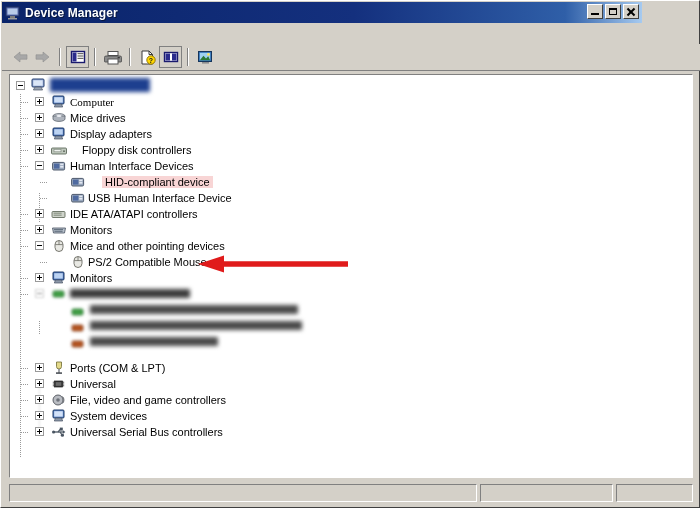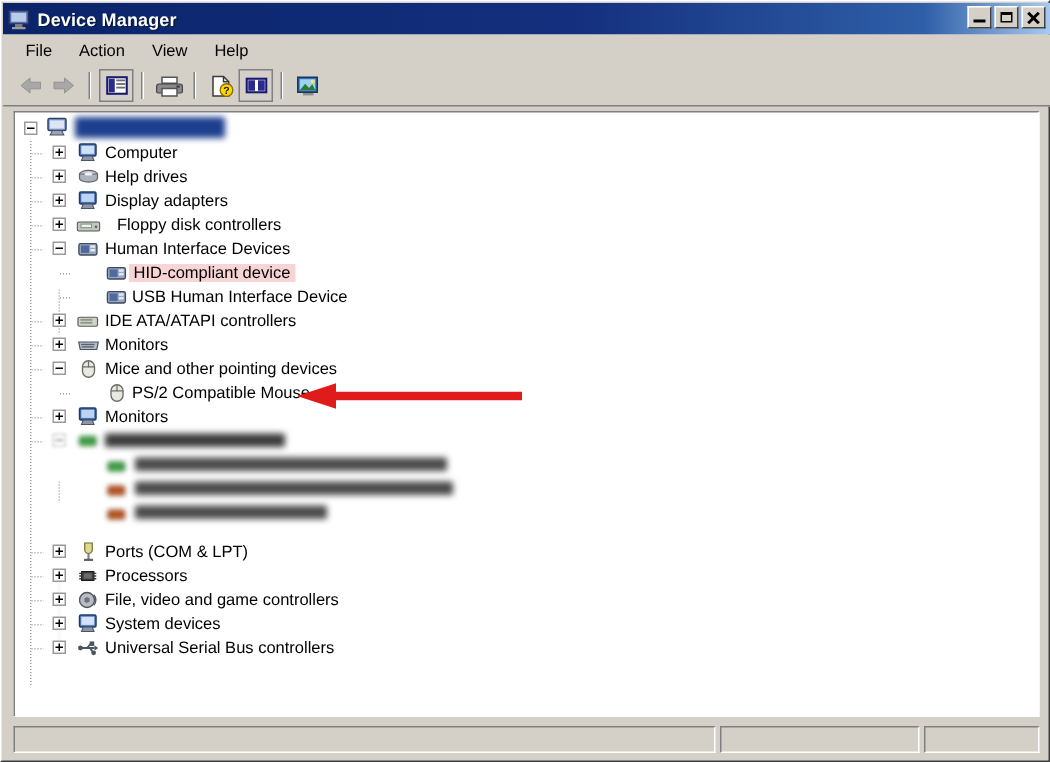--- a/index.html
+++ b/index.html
@@ -16,21 +16,21 @@
     background:#d4d0c8;
     border-top:1px solid #ffffff;
     border-left:1px solid #ffffff;
     border-right:1px solid #404040;
     border-bottom:1px solid #404040;
     box-sizing:border-box;
   }
 
   
   #titlebar{
-    position:absolute;left:1px;top:1px;width:698px;height:21px;
+    position:absolute;left:1px;top:1px;width:640px;height:21px;
     background:linear-gradient(to right,#0a246a 0%,#14307e 55%,#2f5fa8 88%,#a6caf0 100%);
     display:flex;align-items:center;
   }
   #title-icon{
     width:16px;height:16px;margin-left:3px;margin-right:4px;position:relative;flex:0 0 auto;
   }
   #title-text{
     color:#ffffff;font-size:12px;font-weight:bold;letter-spacing:.1px;
     text-shadow:1px 1px 0 rgba(0,0,0,.45);
     white-space:nowrap;
@@ -146,26 +146,20 @@
       <div class="tbtn">
           <span class="max"></span>
         </div>
       <div class="tbtn">
           <span class="clsA"></span>
           <span class="clsB"></span>
         </div>
     </div>
   </div>
 
-  <div id="menubar">
-    <div class="menu-item">File</div>
-    <div class="menu-item">Action</div>
-    <div class="menu-item">View</div>
-    <div class="menu-item">Help</div>
-  </div>
 
   <div id="toolbar">
 
     <div class="tool">
       <svg width="18" height="14" viewBox="0 0 18 14">
         <path d="M9 2 L3 7 L9 12 L9 9.2 L16 9.2 L16 4.8 L9 4.8 Z" fill="#a8a8a8" stroke="#8d8d8d" stroke-width=".6"></path>
       </svg>
     </div>
 
     <div class="tool">
@@ -240,21 +234,21 @@
             <rect x="1" y="2" width="12" height="8" rx="1" fill="#93a7d4" stroke="#27406e" stroke-width="1"></rect>
             <rect x="2.3" y="3.3" width="9.4" height="5.4" fill="#dbe6f7"></rect>
             <path d="M4 10 h6 l1.6 3 H2.4 Z" fill="#9aa4b3" stroke="#4b5565" stroke-width=".7"></path>
           </svg>
         </span>
         <span class="redact redact-root" style="left:40px;top:1px;width:100px;height:14px;"></span>
       </div>
 
       <div class="dline-v" style="left:10px;top:19px;height:364px;"></div>
 
-      <div class="row" style="top:0px;">
+      <div class="row" style="top:0px;font-family:Liberation Serif, serif;">
         <span class="dline-h" style="left:11px;top:8px;width:8px;"></span>
         <span class="exp plus" style="left:25px;top:3px;"></span>
         <span class="ico" style="left:41px;top:0px;">
           <svg width="16" height="16" viewBox="0 0 16 16">
             <rect x="2" y="2" width="11" height="8" rx="1" fill="#5a82c4" stroke="#1f3a66" stroke-width="1"></rect>
             <rect x="3.2" y="3.2" width="8.6" height="5.4" fill="#cfe0f7"></rect>
             <path d="M4.5 10 h6 l1.2 3 H3.3 Z" fill="#8b97a8" stroke="#4b5565" stroke-width=".7"></path>
           </svg>
         </span>
         <span class="lbl" style="left:60px;">Computer</span>
@@ -263,21 +257,21 @@
       <div class="row">
         <span class="dline-h" style="left:11px;top:8px;width:8px;"></span>
         <span class="exp plus" style="left:25px;top:3px;"></span>
         <span class="ico" style="left:41px;top:1px;">
           <svg width="16" height="14" viewBox="0 0 16 14">
             <ellipse cx="8" cy="5" rx="6" ry="2.4" fill="#c9cdd4" stroke="#5d646e" stroke-width=".8"></ellipse>
             <path d="M2 5 v3 a6 2.4 0 0 0 12 0 V5 Z" fill="#aeb4bd" stroke="#5d646e" stroke-width=".8"></path>
             <ellipse cx="8" cy="5" rx="2.6" ry="1" fill="#eef1f5"></ellipse>
           </svg>
         </span>
-        <span class="lbl" style="left:60px;">Help drives</span>
+        <span class="lbl" style="left:60px;">Mice drives</span>
       </div>
 
       <div class="row">
         <span class="dline-h" style="left:11px;top:8px;width:8px;"></span>
         <span class="exp plus" style="left:25px;top:3px;"></span>
         <span class="ico" style="left:41px;top:0px;">
           <svg width="16" height="16" viewBox="0 0 16 16">
             <rect x="2" y="2" width="11" height="8" rx="1" fill="#4a72b8" stroke="#1f3a66" stroke-width="1"></rect>
             <rect x="3.2" y="3.2" width="8.6" height="5.4" fill="#bcd3f2"></rect>
             <path d="M4.5 10 h6 l1.2 3 H3.3 Z" fill="#8b97a8" stroke="#4b5565" stroke-width=".7"></path>
@@ -290,21 +284,21 @@
       <div class="row">
         <span class="dline-h" style="left:11px;top:8px;width:8px;"></span>
         <span class="exp plus" style="left:25px;top:3px;"></span>
         <span class="ico" style="left:41px;top:1px;">
           <svg width="16" height="14" viewBox="0 0 16 14">
             <path d="M1.5 5 h13 a1 1 0 0 1 1 1 v4 a1 1 0 0 1 -1 1 h-13 a1 1 0 0 1 -1 -1 v-4 a1 1 0 0 1 1 -1 Z" fill="#bfc8bd" stroke="#4e5a4d" stroke-width=".8"></path>
             <rect x="3" y="6.4" width="7" height="2.4" fill="#eef2ee" stroke="#7d877c" stroke-width=".6"></rect>
             <circle cx="13" cy="8.2" r=".9" fill="#5c665b"></circle>
           </svg>
         </span>
-        <span class="lbl" style="left:56px;padding-left:12px;">Floppy disk controllers</span>
+        <span class="lbl" style="left:72px;">Floppy disk controllers</span>
       </div>
 
       <div class="row">
         <span class="dline-h" style="left:11px;top:8px;width:8px;"></span>
         <span class="exp" style="left:25px;top:3px;"></span>
         <span class="ico" style="left:41px;top:1px;">
           <svg width="16" height="14" viewBox="0 0 16 14">
             <rect x="1.6" y="3.4" width="12" height="7.6" rx="1.2" fill="#9aa8bd" stroke="#3d4a5e" stroke-width=".9"></rect>
             <rect x="3" y="4.6" width="5.4" height="5" fill="#4f6aa0"></rect>
             <rect x="9.2" y="4.6" width="3.2" height="1.6" fill="#e4e9f2"></rect>
@@ -319,21 +313,21 @@
       <div class="row">
         <span class="dline-h" style="left:30px;top:8px;width:8px;"></span>
         <span class="ico" style="left:60px;top:1px;">
           <svg width="16" height="14" viewBox="0 0 16 14">
             <rect x="1.6" y="3.4" width="12" height="7.6" rx="1.2" fill="#9aa8bd" stroke="#3d4a5e" stroke-width=".9"></rect>
             <rect x="3" y="4.6" width="5.4" height="5" fill="#4f6aa0"></rect>
             <rect x="9.2" y="4.6" width="3.2" height="1.6" fill="#e4e9f2"></rect>
             <rect x="9.2" y="7" width="3.2" height="1.6" fill="#e4e9f2"></rect>
           </svg>
         </span>
-        <span class="lbl sel" style="left:76px;">HID-compliant device</span>
+        <span class="lbl sel" style="left:92px;">HID-compliant device</span>
       </div>
 
       <div class="row">
         <span class="dline-h" style="left:30px;top:8px;width:8px;"></span>
         <span class="ico" style="left:60px;top:1px;">
           <svg width="16" height="14" viewBox="0 0 16 14">
             <rect x="1.6" y="3.4" width="12" height="7.6" rx="1.2" fill="#9aa8bd" stroke="#3d4a5e" stroke-width=".9"></rect>
             <rect x="3" y="4.6" width="5.4" height="5" fill="#4f6aa0"></rect>
             <rect x="9.2" y="4.6" width="3.2" height="1.6" fill="#e4e9f2"></rect>
             <rect x="9.2" y="7" width="3.2" height="1.6" fill="#e4e9f2"></rect>
@@ -470,21 +464,21 @@
         <span class="ico" style="left:41px;top:1px;">
           <svg width="16" height="14" viewBox="0 0 16 14">
             <rect x="3.4" y="4" width="8.2" height="6" fill="#3a3a3a" stroke="#1b1b1b" stroke-width=".7"></rect>
             <rect x="4.8" y="5.2" width="5.4" height="3.6" fill="#6a6a6a"></rect>
             <g stroke="#3a3a3a" stroke-width=".9">
               <path d="M3.4 5.2 H1.8 M3.4 7 H1.8 M3.4 8.8 H1.8"></path>
               <path d="M11.6 5.2 H13.2 M11.6 7 H13.2 M11.6 8.8 H13.2"></path>
             </g>
           </svg>
         </span>
-        <span class="lbl" style="left:60px;">Processors</span>
+        <span class="lbl" style="left:60px;">Universal</span>
       </div>
 
       <div class="row">
         <span class="dline-h" style="left:11px;top:8px;width:8px;"></span>
         <span class="exp plus" style="left:25px;top:3px;"></span>
         <span class="ico" style="left:41px;top:0px;">
           <svg width="16" height="16" viewBox="0 0 16 16">
             <circle cx="7" cy="8" r="5" fill="#b9bcc2" stroke="#4e525a" stroke-width=".9"></circle>
             <circle cx="7" cy="8" r="1.8" fill="#6d727b"></circle>
             <path d="M11.5 4.5 a5 5 0 0 1 0 7" fill="none" stroke="#4e525a" stroke-width=".9"></path>

